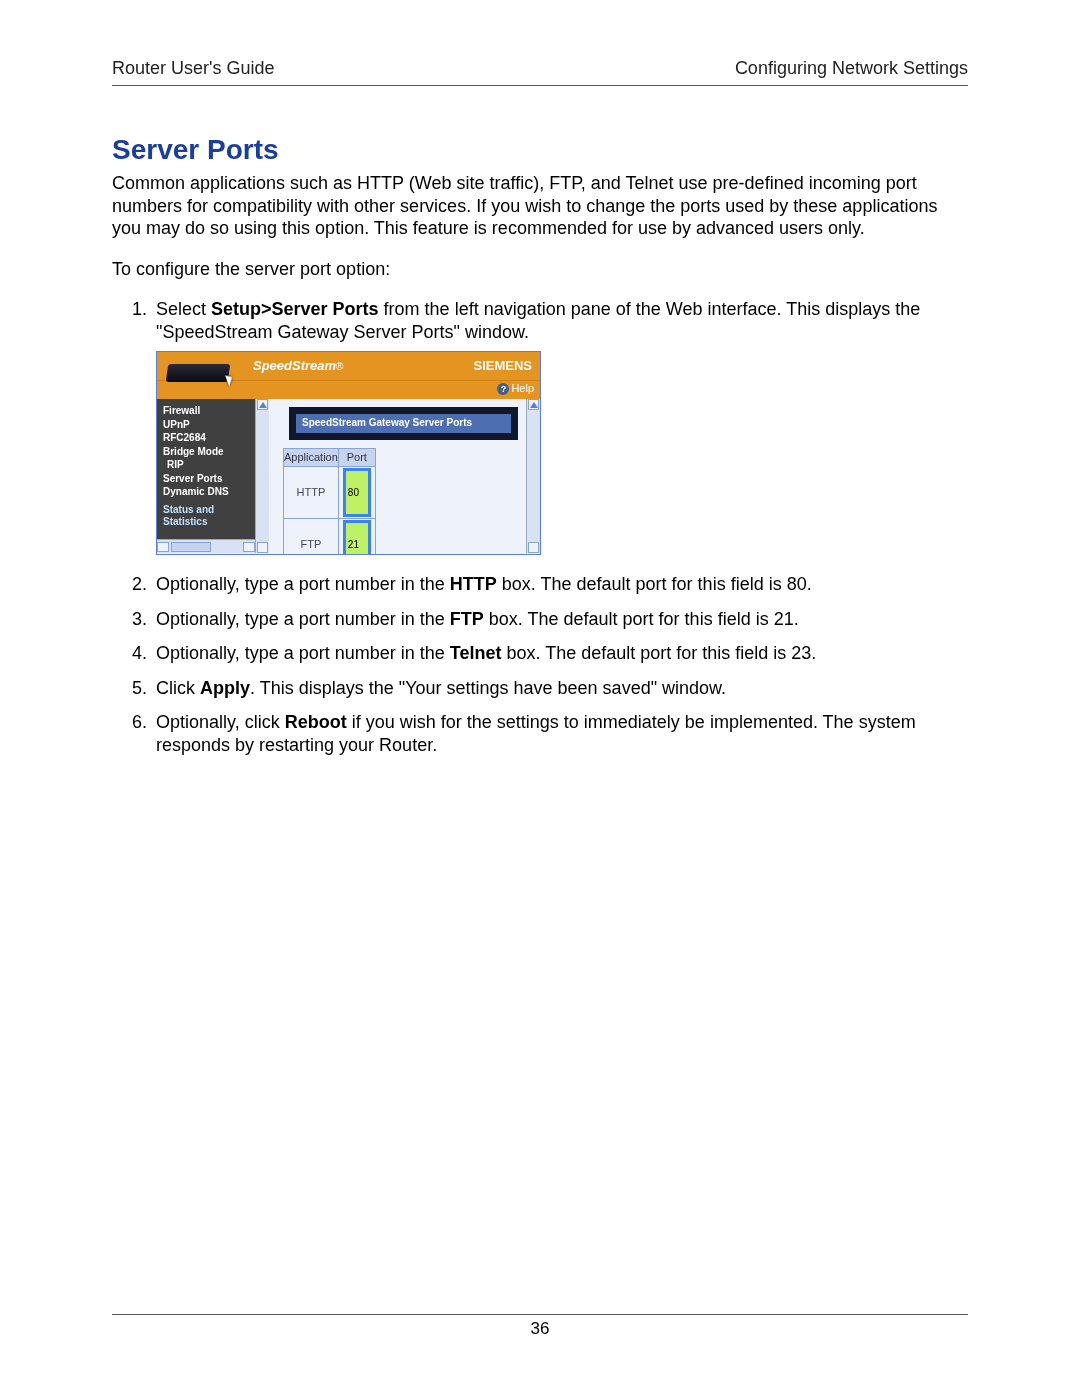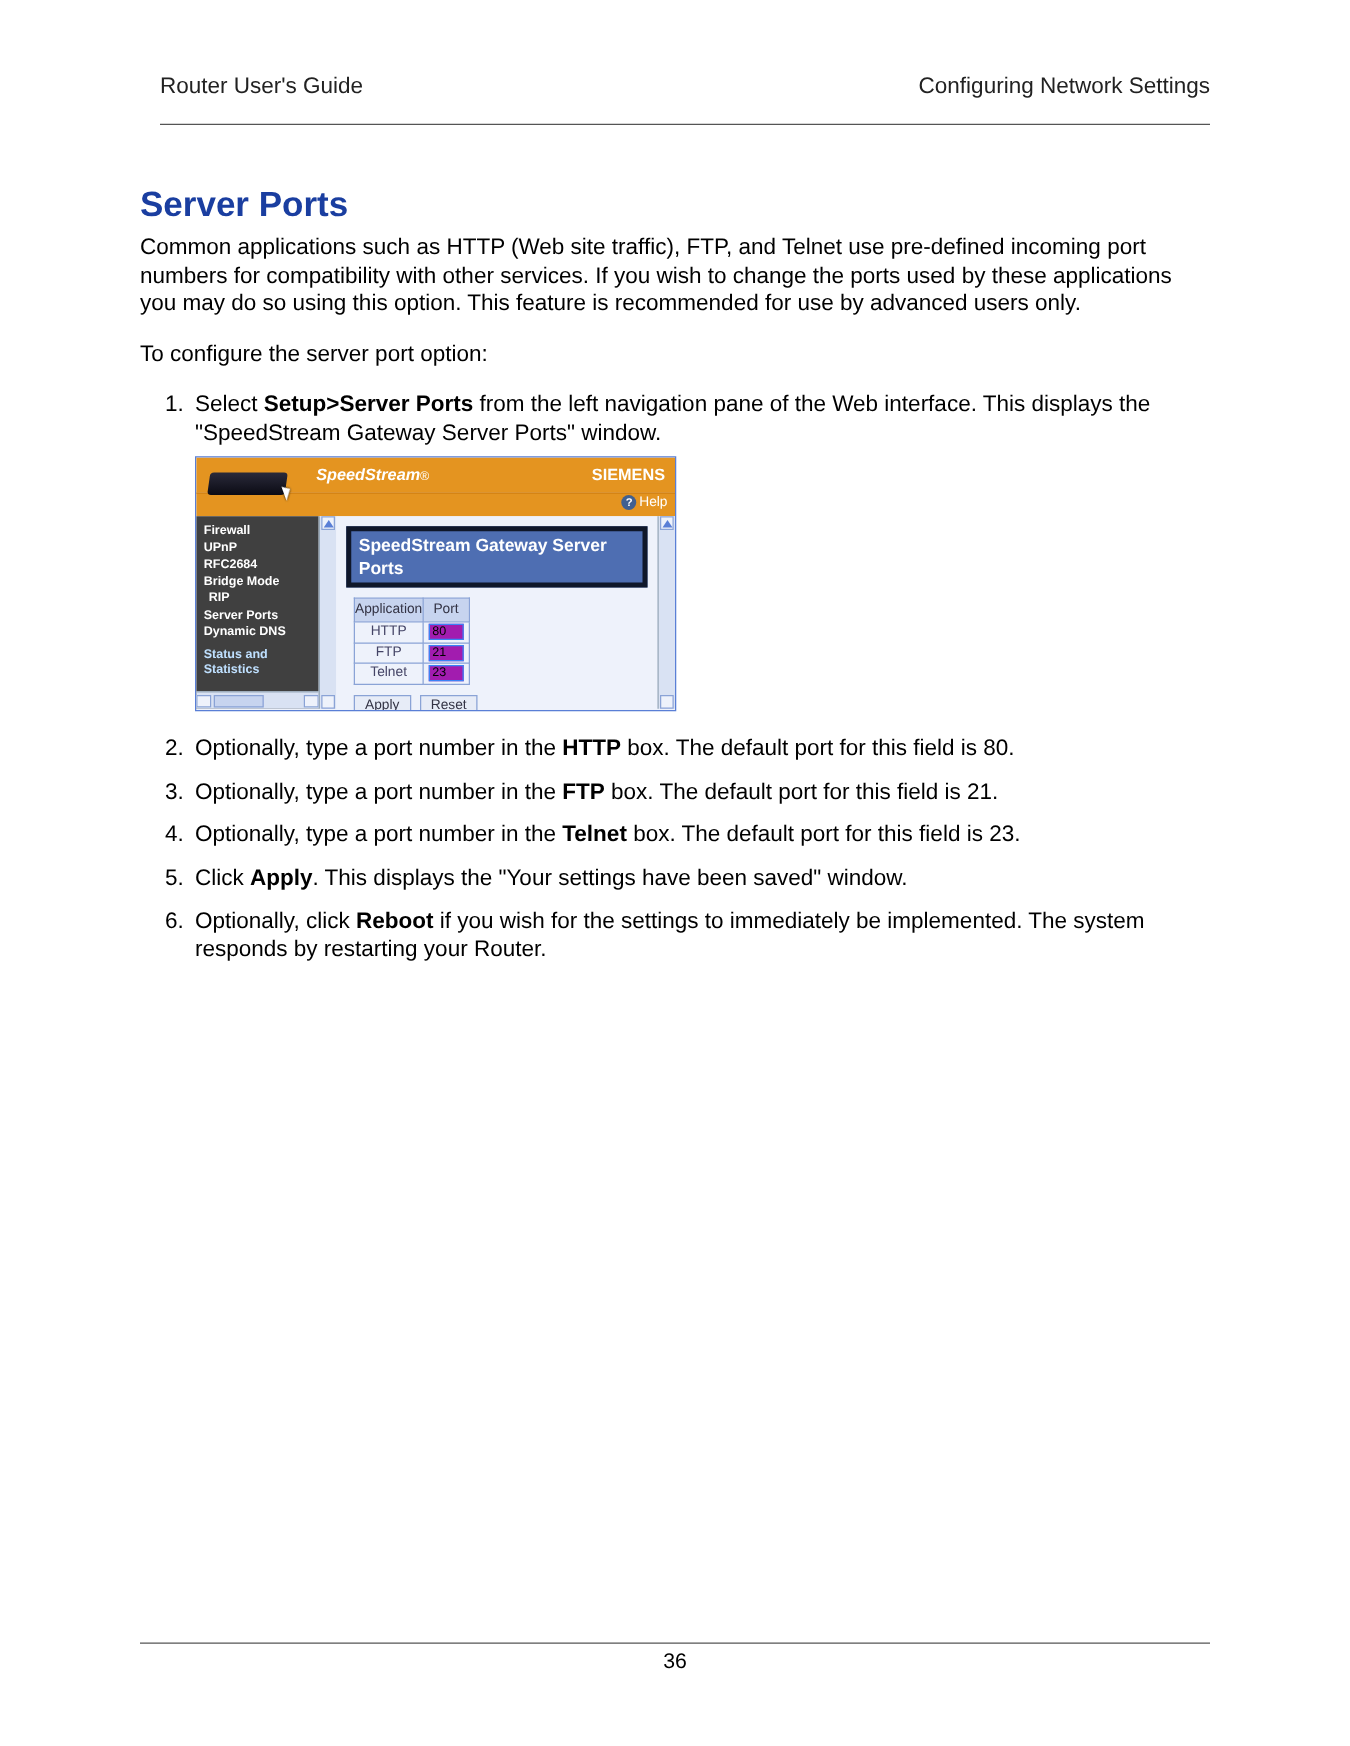--- a/index.html
+++ b/index.html
@@ -14,23 +14,22 @@
     height: 1397px;
     position: relative;
     box-sizing: border-box;
     padding: 58px 112px 0 112px;
   }
   .header-row {
     display: flex;
     justify-content: space-between;
     font-size: 18px;
     color: #222;
-    padding-bottom: 20px;
+    padding-bottom: 6px;
     border-bottom: 1px solid #555;
-    margin-left: 16px;
   }
   h1.section-title {
     color: #1a3ea0;
     font-size: 28px;
     font-weight: bold;
     margin: 48px 0 6px 0;
   }
   p.body {
     font-size: 18px;
     line-height: 1.25;
@@ -211,23 +210,24 @@
     flex: 1;
     background: #eef2fb;
     padding: 8px 8px 0 8px;
     box-sizing: border-box;
     position: relative;
   }
   .panel-title {
     background: #4e6eb2;
     color: #fff;
     font-weight: bold;
-    font-size: 14px;
+    font-size: 10px;
     padding: 3px 6px;
-    border: 4px solid #0f172a;
+    border: 7px solid #0f172a;
+    margin-left: 12px;
   }
   table.ports {
     border-collapse: collapse;
     margin: 8px 0 0 6px;
     font-size: 11px;
   }
   table.ports th {
     background: #c7d4ef;
     border: 1px solid #8aa3d6;
     padding: 2px 0;
@@ -237,23 +237,23 @@
   table.ports td {
     border: 1px solid #8aa3d6;
     padding: 1px 4px;
     text-align: center;
     color: #446;
     background: #eef2fb;
   }
   .port-input {
     width: 28px;
     font-size: 10px;
-    border: 1px solid #3b82f6;
-    background: #a21caf;
-    padding: 0 2px;
+    border: 3px solid #3b82f6;
+    background: #bef264;
+    padding: 16px 2px;
     box-sizing: border-box;
   }
   .btns { margin: 8px 0 14px 6px; }
   .btn {
     font-size: 11px;
     background: #e7ecf7;
     border: 1px solid #8aa3d6;
     padding: 1px 8px;
     margin-right: 4px;
     cursor: pointer;

